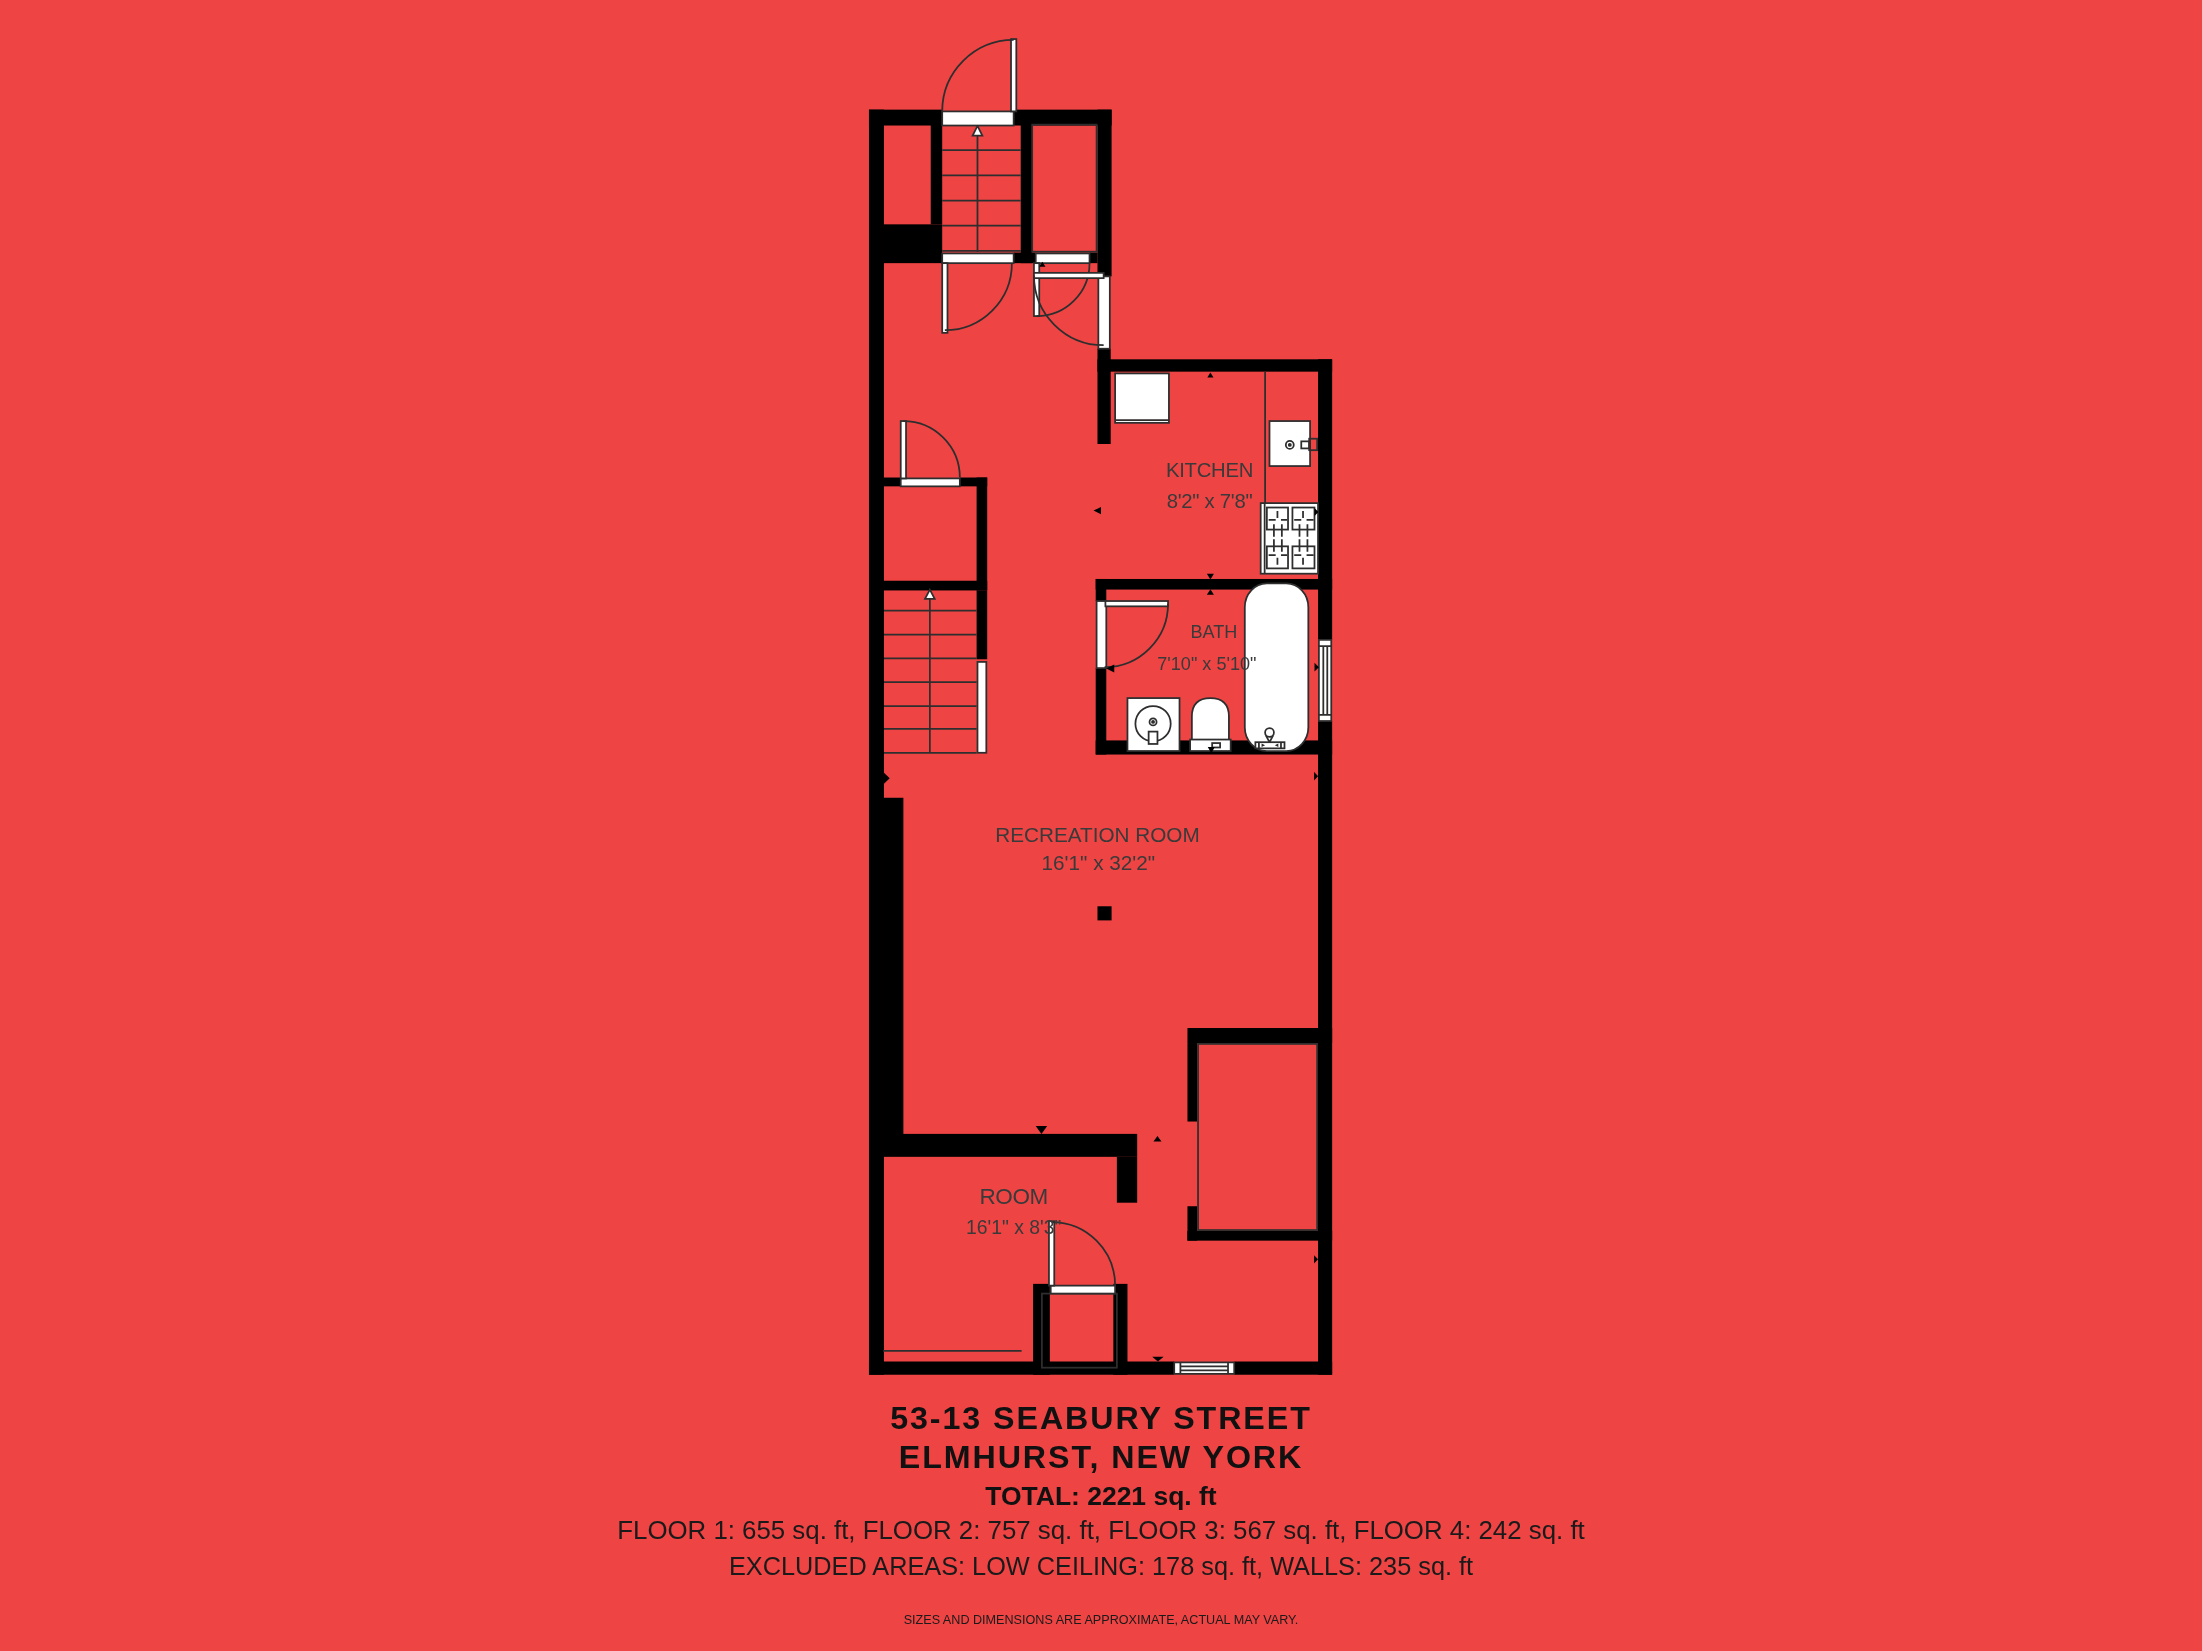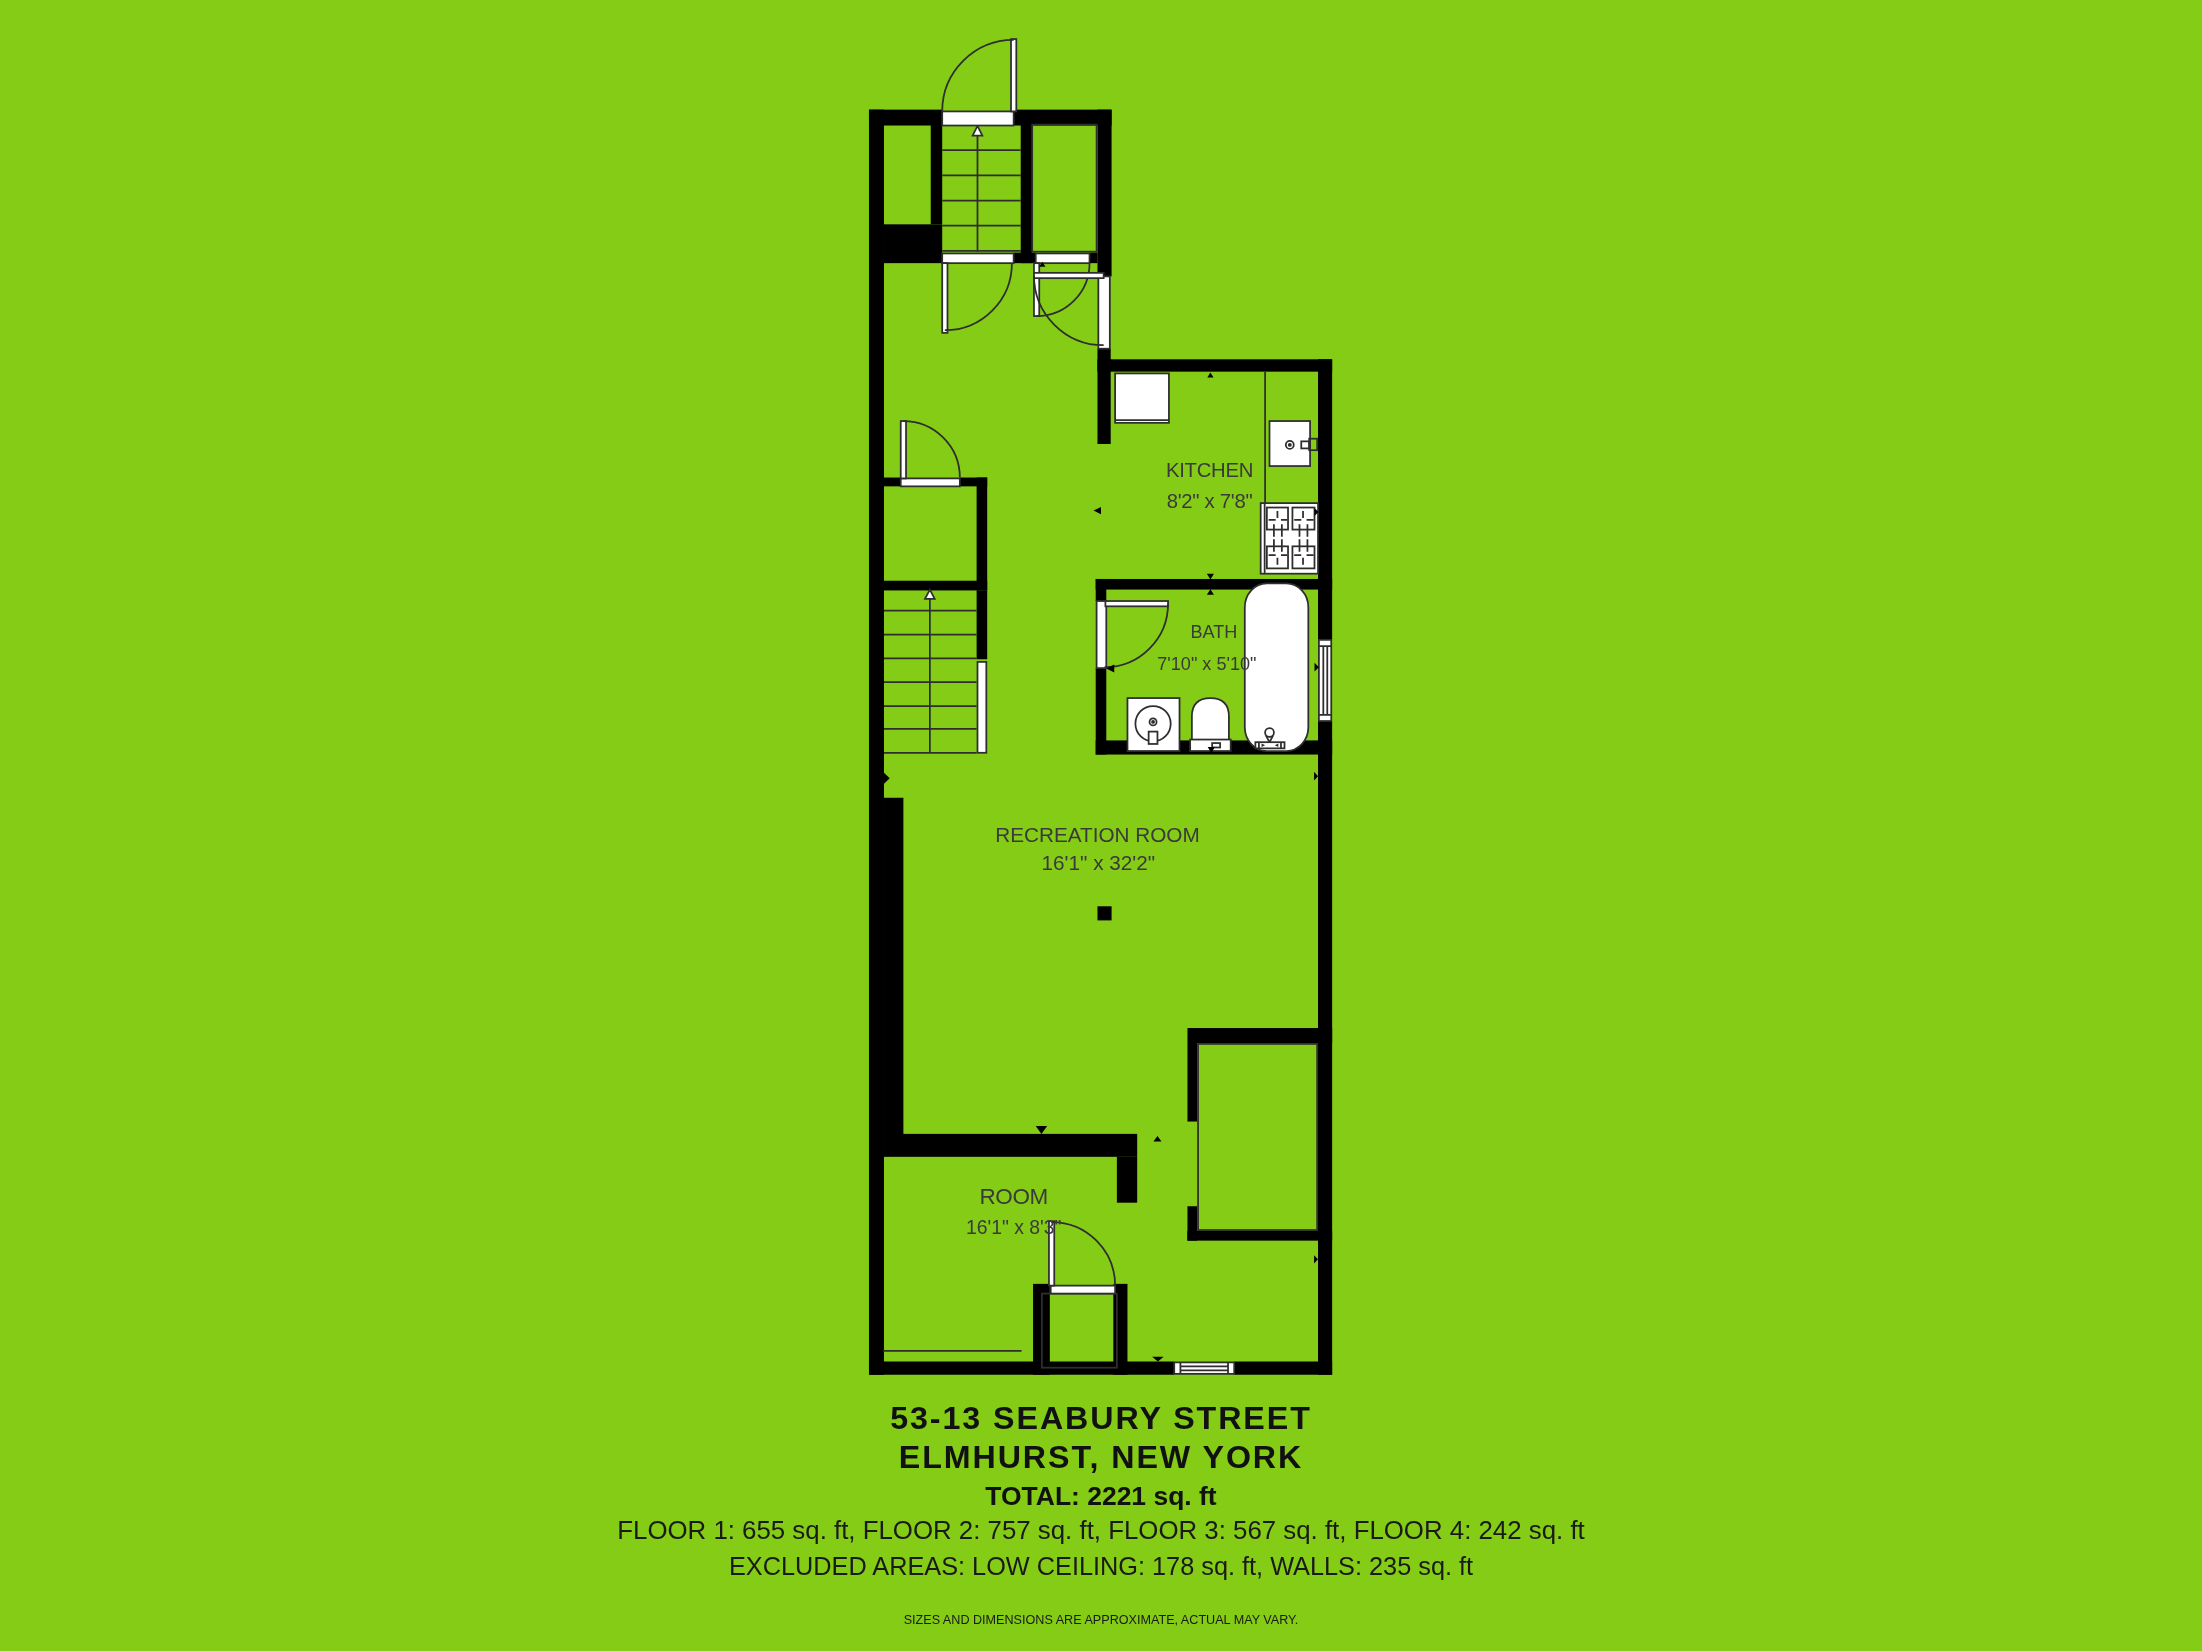--- a/index.html
+++ b/index.html
@@ -1,16 +1,16 @@
 <!DOCTYPE html>
 <html style="font-size:14px"><head>
 <meta charset="utf-8">
 <style>
   html,body{margin:0;padding:0;background:#fff;}
-  #page{position:relative;width:2202px;height:1652px;background:#84cc16;overflow:hidden;}
+  #page{position:relative;width:2202px;height:1652px;background:#ef4444;overflow:hidden;}
   svg{position:absolute;left:0;top:0;}
   text{font-family:"Liberation Sans", sans-serif;}
   .lbl{fill:#3a3a3a;}
   .ttl{fill:#111;font-weight:bold;}
   .sub{fill:#1a1a1a;}
 </style>
 </head>
 <body>
 <div id="page">
 <svg width="2202" height="1652" viewBox="0 0 2496 1872">

